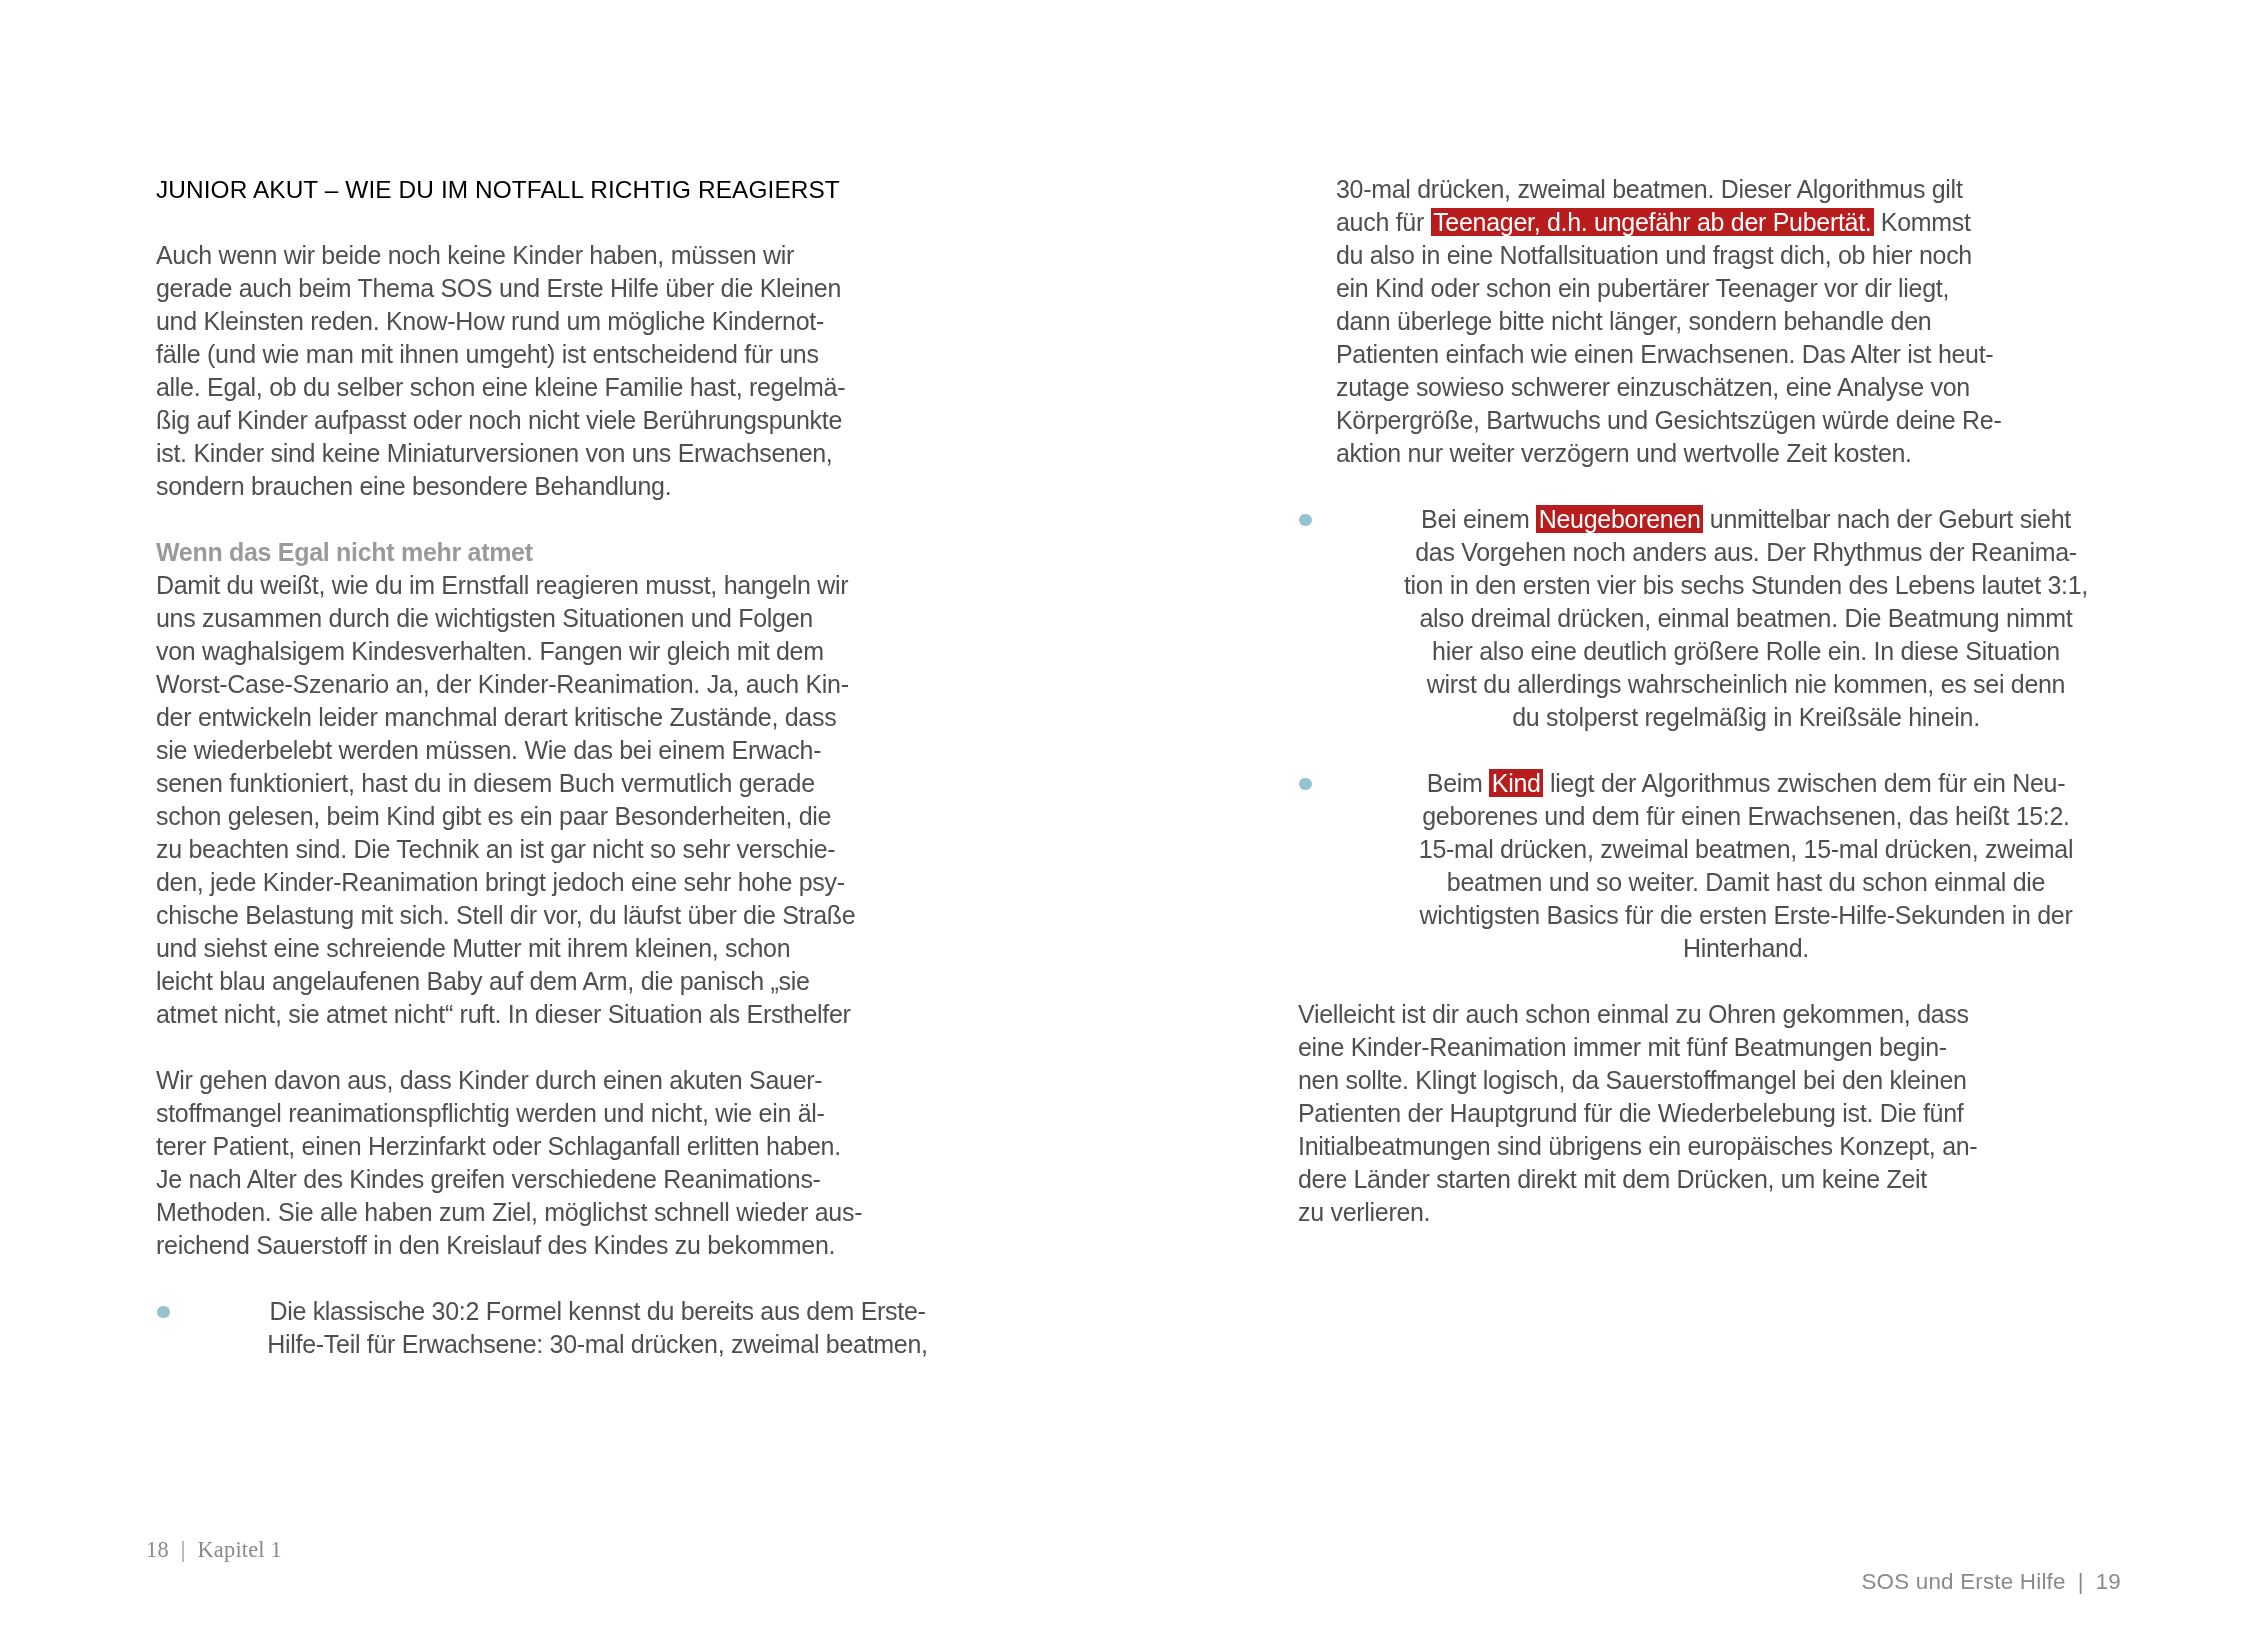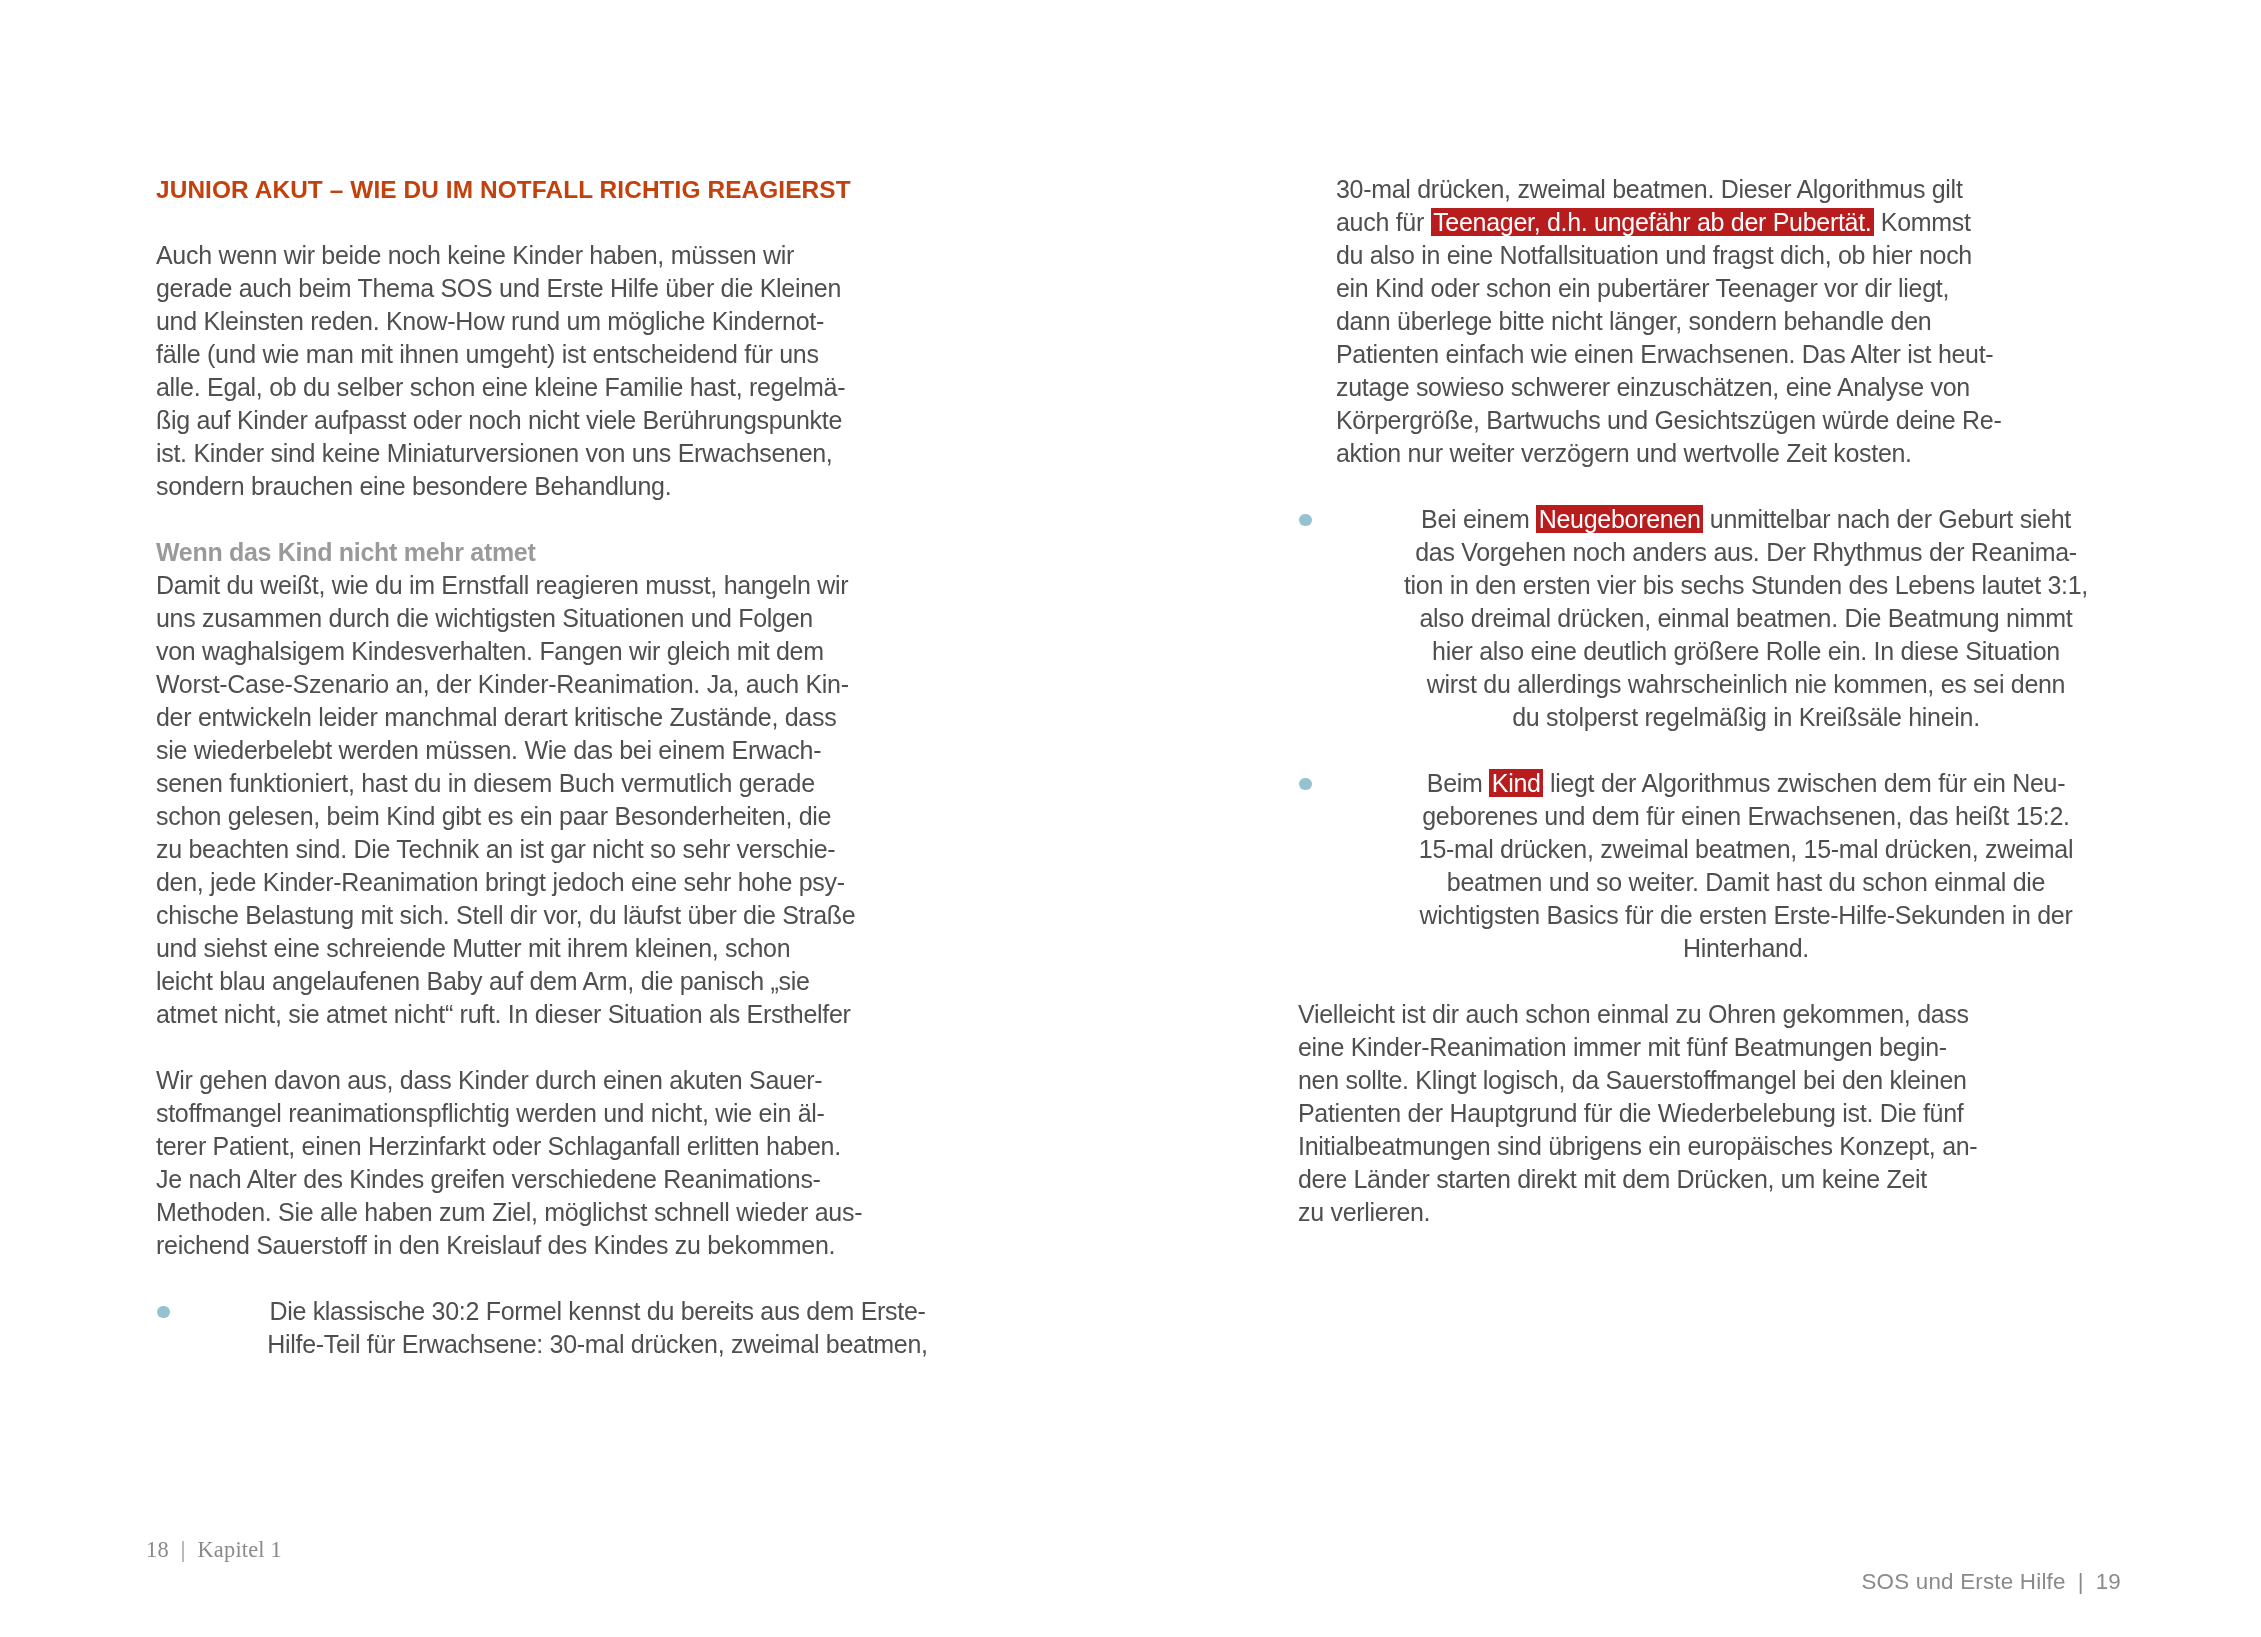--- a/index.html
+++ b/index.html
@@ -4,21 +4,21 @@
 <style>
   html, body { margin:0; padding:0; background:#ffffff; }
   body { width:2261px; height:1637px; position:relative; overflow:hidden;
          font-family:"Liberation Sans", sans-serif; color:#4f4f4f; }
   .page { position:absolute; top:0; height:1637px; }
   .page-left { left:0; width:1130px; }
   .page-right { left:1130px; width:1131px; }
   .col { position:absolute; font-size:25px; line-height:33px; letter-spacing:-0.3px; }
   .col-left { left:156px; top:173px; width:845px; }
   .col-right { left:168px; top:173px; width:858px; }
-  .heading { font-weight:bold; color:#c2410c; font-size:24.4px; line-height:33px; letter-spacing:0.1px; margin:0 0 33px 0; }
+  .heading { font-weight:normal; color:#000000; font-size:24.4px; line-height:33px; letter-spacing:0.1px; margin:0 0 33px 0; }
   .subheading { font-weight:bold; color:#9a9a9a; font-size:25px; line-height:33px; margin:0; }
   .para { margin:0 0 33px 0; }
   .line { display:block; white-space:nowrap; }
   .bullet { position:relative; padding-left:38px; margin:0 0 33px 0;text-align:center; }
   .bullet-dot { position:absolute; left:1.3px; top:10.6px; width:12.5px; height:12.5px; border-radius:50%; background:#94c3cf; }
   .hl { background:#b91c1c; color:#ffffff; padding:0 2.6px; }
   .cont { padding-left:38px; }
   .footer { position:absolute; top:1537px; font-size:22.4px; color:#8a8a8a; letter-spacing:0.2px; white-space:nowrap; }
   .footer-left { left:146px;font-family:Liberation Serif, serif; }
   .footer-right { right:140px;margin-top:32px; }
@@ -35,21 +35,21 @@
       <span class="line">Auch wenn wir beide noch keine Kinder haben, müssen wir</span>
       <span class="line">gerade auch beim Thema SOS und Erste Hilfe über die Kleinen</span>
       <span class="line">und Kleinsten reden. Know-How rund um mögliche Kindernot-</span>
       <span class="line">fälle (und wie man mit ihnen umgeht) ist entscheidend für uns</span>
       <span class="line">alle. Egal, ob du selber schon eine kleine Familie hast, regelmä-</span>
       <span class="line">ßig auf Kinder aufpasst oder noch nicht viele Berührungspunkte</span>
       <span class="line">ist. Kinder sind keine Miniaturversionen von uns Erwachsenen,</span>
       <span class="line">sondern brauchen eine besondere Behandlung.</span>
     </p>
 
-    <h2 class="subheading">Wenn das Kind nicht mehr atmet</h2>
+    <h2 class="subheading">Wenn das Egal nicht mehr atmet</h2>
     <p class="para">
       <span class="line">Damit du weißt, wie du im Ernstfall reagieren musst, hangeln wir</span>
       <span class="line">uns zusammen durch die wichtigsten Situationen und Folgen</span>
       <span class="line">von waghalsigem Kindesverhalten. Fangen wir gleich mit dem</span>
       <span class="line">Worst-Case-Szenario an, der Kinder-Reanimation. Ja, auch Kin-</span>
       <span class="line">der entwickeln leider manchmal derart kritische Zustände, dass</span>
       <span class="line">sie wiederbelebt werden müssen. Wie das bei einem Erwach-</span>
       <span class="line">senen funktioniert, hast du in diesem Buch vermutlich gerade</span>
       <span class="line">schon gelesen, beim Kind gibt es ein paar Besonderheiten, die</span>
       <span class="line">zu beachten sind. Die Technik an ist gar nicht so sehr verschie-</span>

